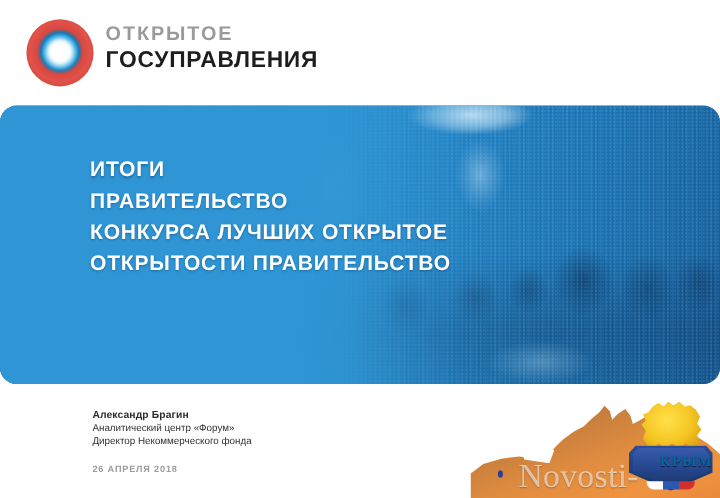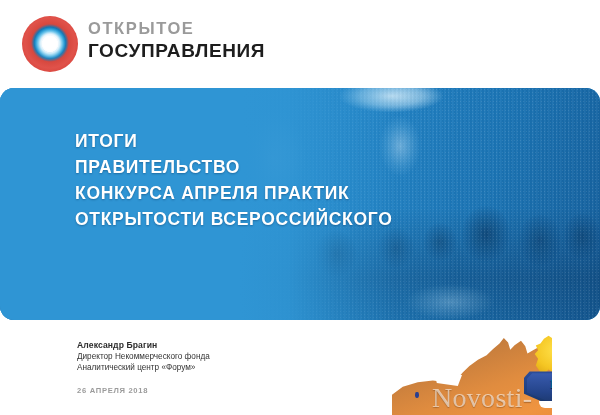--- a/index.html
+++ b/index.html
@@ -157,21 +157,21 @@
     letter-spacing: 0.7px;
     line-height: 26px;
     text-shadow: 0 1px 2px rgba(8,50,90,0.40);
   }
   .banner-title span { display: block; white-space: nowrap; }
 
   
   .footer {
     position: absolute;
     left: 0; top: 320px;
-    width: 552px; height: 95px;
+    width: 600px; height: 95px;
     background: #ffffff;
     overflow: hidden;
   }
   .speaker {
     position: absolute;
     left: 77px; top: 19px;
     color: #2c2c2c;
   }
   .speaker-name {
     font-size: 8.6px;
@@ -304,31 +304,31 @@
   <div class="banner">
     <div class="photo"></div>
     <div class="people"></div>
     <div class="vstripes"></div>
     <div class="halftone"></div>
     <div class="blue-wash"></div>
 
     <div class="banner-title">
       <span>ИТОГИ</span>
       <span>ПРАВИТЕЛЬСТВО</span>
-      <span>КОНКУРСА АПРЕЛЯ ПРАКТИК</span>
-      <span>ОТКРЫТОСТИ ВСЕРОССИЙСКОГО</span>
+      <span>КОНКУРСА ЛУЧШИХ ОТКРЫТОЕ</span>
+      <span>ОТКРЫТОСТИ ПРАВИТЕЛЬСТВО</span>
     </div>
   </div>
 
   <div class="footer">
 
     <div class="speaker">
       <span class="speaker-name">Александр Брагин</span>
+      <span class="speaker-role">Аналитический центр «Форум»</span>
       <span class="speaker-role">Директор Некоммерческого фонда</span>
-      <span class="speaker-role">Аналитический центр «Форум»</span>
     </div>
 
     <div class="speaker-date">26 АПРЕЛЯ 2018</div>
 
     <div class="crimea-map"></div>
     <div class="crimea-notch"></div>
     <div class="crimea-dot"></div>
     <div class="watermark">Novosti-</div>
 
     <div class="krym-badge">

